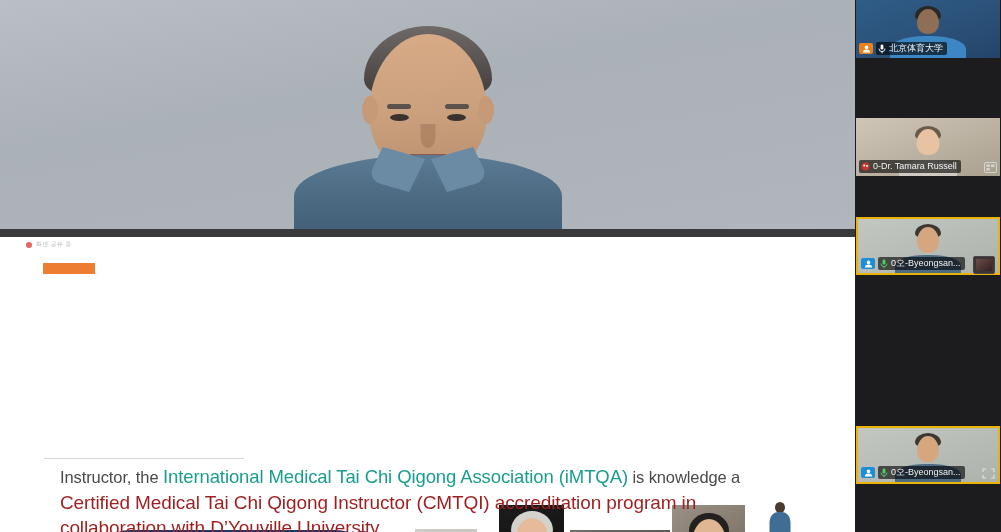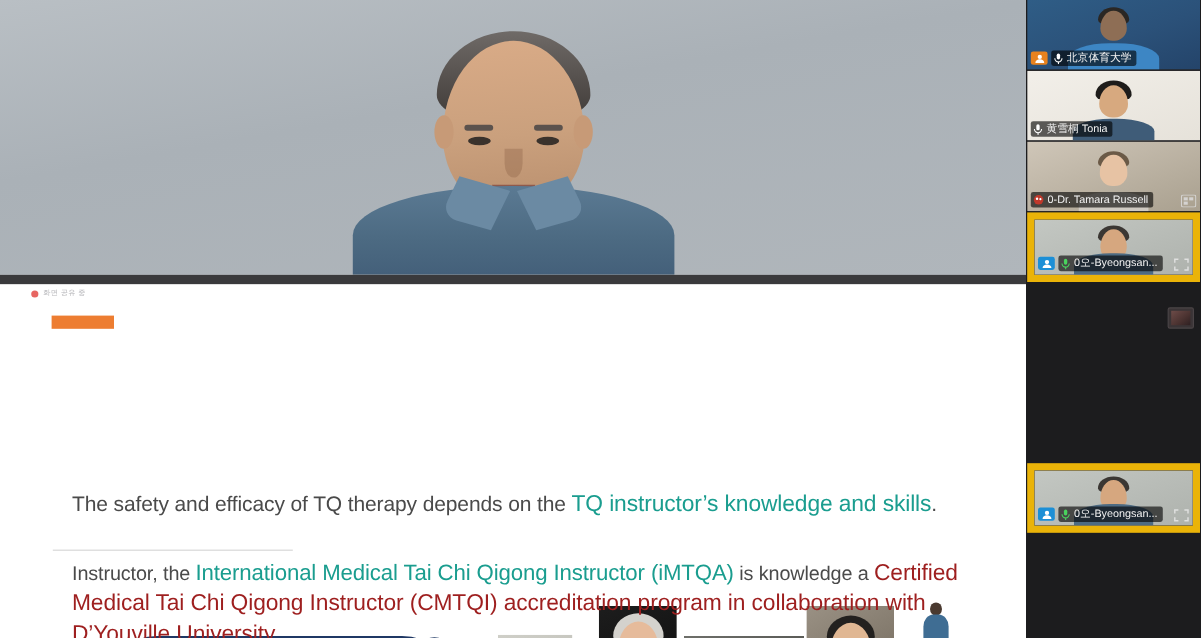--- a/index.html
+++ b/index.html
@@ -176,21 +176,21 @@
     position: absolute; left: 855px; top: 0;
     width: 146px; height: 532px;
     background: #1c1c1e;
   }
   .tile {
     position: absolute; left: 1px;
     width: 144px; height: 58px;
     background: #2b2b2e;
     overflow: hidden;
   }
-  .tile.active { border: 6px solid #eab308; }
+  .tile.active { border: 2px solid #eab308; margin-top: 40px; }
   .tile .tbg { position: absolute; inset: 0; }
   .tile .thead {
     position: absolute; left: 50%; transform: translateX(-50%);
     border-radius: 50% 50% 46% 46% / 58% 58% 42% 42%;
   }
   .tile .thair {
     position: absolute; left: 50%; transform: translateX(-50%);
     border-radius: 50% 50% 34% 34% / 70% 70% 30% 30%;
   }
   .tile .tbody {
@@ -306,31 +306,26 @@
         <div class="phair" style="top:8px; width:40px; height:25px; background:#23211f;"></div>
         <div class="phead" style="top:14px; width:34px; height:42px; background:#e0b793;"></div>
 
       </div>
 
       <div id="small-figure">
         <div class="sf-head"></div>
         <div class="sf-body"></div>
       </div>
 
-      <div id="slide-text">
-        <p class="para para1">
-          <span>The safety and efficacy of TQ therapy depends on the </span><span class="teal">TQ instructor’s knowledge and skills</span><span>.</span>
-        </p>
-      </div>
 
       <div id="hrule"></div>
 
       <div id="para2-wrap">
         <p class="para para2">
-          <span>Instructor, the </span><span class="teal2">International Medical Tai Chi Qigong Instructor (iMTQA)</span><span> is knowledge a </span><span class="darkred">Certified Medical Tai Chi Qigong Instructor (CMTQI) accreditation program in collaboration with D’Youville University.</span>
+          <span>Instructor, the </span><span class="teal2">International Medical Tai Chi Qigong Association (iMTQA)</span><span> is knowledge a </span><span class="darkred">Certified Medical Tai Chi Qigong Instructor (CMTQI) accreditation program in collaboration with D’Youville University.</span>
         </p>
       </div>
 
     </div>
   </div>
 
   <div id="sidebar">
 
     <div class="tile" style="top:0;">
       <div class="tbg" style="background:linear-gradient(160deg,#2f5d86 0%,#2b5179 55%,#24446a 100%);"></div>
@@ -348,36 +343,20 @@
           <svg class="mic-ico" width="8" height="10" viewBox="0 0 8 10" aria-hidden="true">
             <rect x="2.6" y="0.6" width="2.8" height="5" rx="1.4" fill="#fff"></rect>
             <path d="M1 4.6a3 3 0 0 0 6 0" stroke="#fff" stroke-width="0.9" fill="none"></path>
             <rect x="3.6" y="7.4" width="0.9" height="2" fill="#fff"></rect>
           </svg>
           <span class="tile-name">北京体育大学</span>
         </span>
       </div>
     </div>
 
-    <div class="tile" style="top:59px;">
-      <div class="tbg" style="background:linear-gradient(160deg,#f2efe9 0%,#e6e2da 100%);"></div>
-      <div class="thair" style="top:8px; width:30px; height:17px; background:#1e1c1a;"></div>
-      <div class="thead" style="top:12px; width:24px; height:27px; background:#d7a97f;"></div>
-      <div class="tbody" style="width:68px; height:18px; background:#3f5c78;"></div>
-      <div class="tile-label">
-        <span class="mic-pill">
-          <svg class="mic-ico" width="8" height="10" viewBox="0 0 8 10" aria-hidden="true">
-            <rect x="2.6" y="0.6" width="2.8" height="5" rx="1.4" fill="#fff"></rect>
-            <path d="M1 4.6a3 3 0 0 0 6 0" stroke="#fff" stroke-width="0.9" fill="none"></path>
-            <rect x="3.6" y="7.4" width="0.9" height="2" fill="#fff"></rect>
-          </svg>
-          <span class="tile-name">黄雪桐 Tonia</span>
-        </span>
-      </div>
-    </div>
 
     <div class="tile" style="top:118px;text-align:right;">
       <div class="tbg" style="background:linear-gradient(160deg,#cfc6b8 0%,#a9a08f 100%);"></div>
       <div class="thair" style="top:8px; width:26px; height:14px; background:#6b5a47;"></div>
       <div class="thead" style="top:11px; width:23px; height:26px; background:#e7c3a4;"></div>
       <div class="tbody" style="width:58px; height:16px; background:#cfcac2;"></div>
       <div class="tile-label">
         <span class="mic-pill">
           <svg class="mic-ico" width="9" height="9" viewBox="0 0 9 9" aria-hidden="true">
             <circle cx="4.5" cy="4.5" r="4" fill="#c0392b"></circle>

